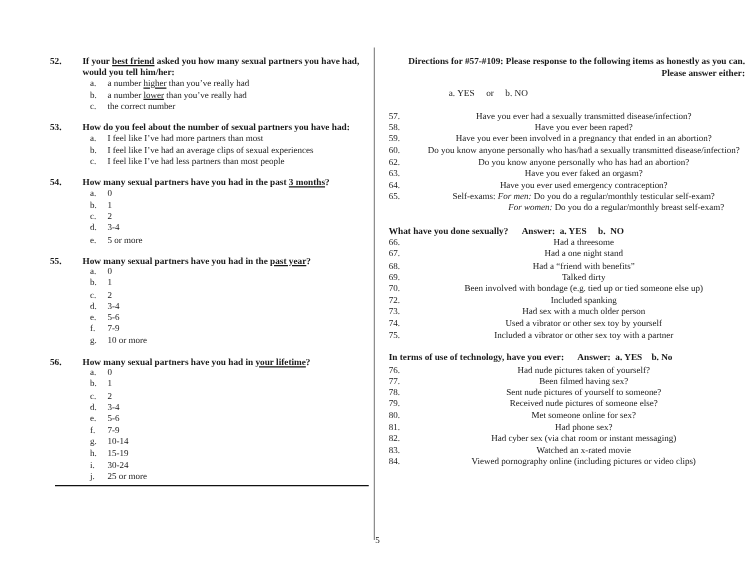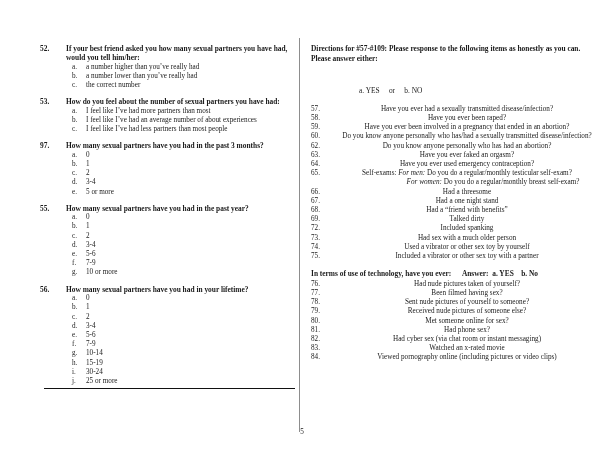--- a/index.html
+++ b/index.html
@@ -57,21 +57,21 @@
     line-height: 9.4px;
   }
   .q-num {
     width: 26px;
     flex: 0 0 26px;
     font-weight: bold;
   }
   .q-text {
     flex: 1 1 auto;
   }
-  .u { }
+  .u { text-decoration: underline; }
   
   .opts {
     margin-top: 0;
     padding-left: 32px;
   }
   .opt {
     display: flex;
     font-size: 7.2px;
     line-height: 9.2px;
     font-weight: normal;
@@ -90,21 +90,22 @@
     width: 251px;
     height: 0;
     border-top: 1.4px solid #111111;
   }
 
   
   .directions {
     font-weight: bold;
     font-size: 7.4px;
     line-height: 9.6px;
-    margin-bottom: 23px;
+    margin-bottom: 7px;
+    text-align: right;
   }
   .yesno-line {
     font-weight: normal;
     font-size: 7.4px;
     line-height: 9.6px;
     padding-left: 48px;
     margin-bottom: 9px;
     white-space: pre;
   }
   .sec-head {
@@ -180,31 +181,31 @@
             <span class="q-num">53.</span>
             <span class="q-text"><span>How do you feel about the number of sexual partners you have had:</span></span>
           </div>
           <div class="opts">
             <div class="opt">
               <span class="opt-let">a.</span>
               <span class="opt-txt"><span>I feel like I’ve had more partners than most</span></span>
             </div>
             <div class="opt">
               <span class="opt-let">b.</span>
-              <span class="opt-txt"><span>I feel like I’ve had an average number of about experiences</span></span>
+              <span class="opt-txt"><span>I feel like I’ve had an average clips of sexual experiences</span></span>
             </div>
             <div class="opt">
               <span class="opt-let">c.</span>
               <span class="opt-txt"><span>I feel like I’ve had less partners than most people</span></span>
             </div>
           </div>
         </div>
         <div class="q">
           <div class="q-head">
-            <span class="q-num">97.</span>
+            <span class="q-num">54.</span>
             <span class="q-text"><span>How many sexual partners have you had in the past </span><span class="u">3 months</span><span>?</span></span>
           </div>
           <div class="opts">
             <div class="opt">
               <span class="opt-let">a.</span>
               <span class="opt-txt"><span>0</span></span>
             </div>
             <div class="opt">
               <span class="opt-let">b.</span>
               <span class="opt-txt"><span>1</span></span>
@@ -346,38 +347,43 @@
         </div>
         <div class="item">
           <span class="item-num">65.</span>
           <span class="item-txt">
             <span class="cont"><span>Self-exams: </span><span class="it">For men:</span><span> Do you do a regular/monthly testicular self-exam?</span></span>
             <span class="indent-line"><span class="it">For women:</span><span> Do you do a regular/monthly breast self-exam?</span></span>
           </span>
         </div>
       </div>
 
+    <div class="sec-head">What have you done sexually?      Answer:  a. YES     b.  NO</div>
     <div class="items" id="group2">
         <div class="item">
           <span class="item-num">66.</span>
           <span class="item-txt">Had a threesome</span>
         </div>
         <div class="item">
           <span class="item-num">67.</span>
           <span class="item-txt">Had a one night stand</span>
         </div>
         <div class="item">
           <span class="item-num">68.</span>
           <span class="item-txt">Had a “friend with benefits”</span>
         </div>
         <div class="item">
           <span class="item-num">69.</span>
           <span class="item-txt">Talked dirty</span>
         </div>
         <div class="item">
+          <span class="item-num">70.</span>
+          <span class="item-txt">Been involved with bondage (e.g. tied up or tied someone else up)</span>
+        </div>
+        <div class="item">
           <span class="item-num">72.</span>
           <span class="item-txt">Included spanking</span>
         </div>
         <div class="item">
           <span class="item-num">73.</span>
           <span class="item-txt">Had sex with a much older person</span>
         </div>
         <div class="item">
           <span class="item-num">74.</span>
           <span class="item-txt">Used a vibrator or other sex toy by yourself</span>

